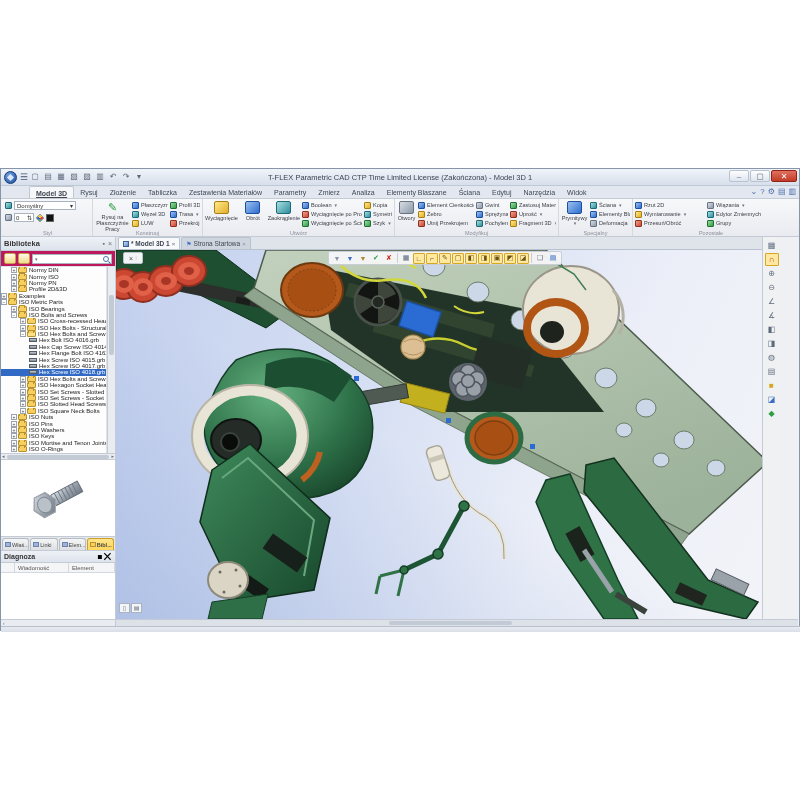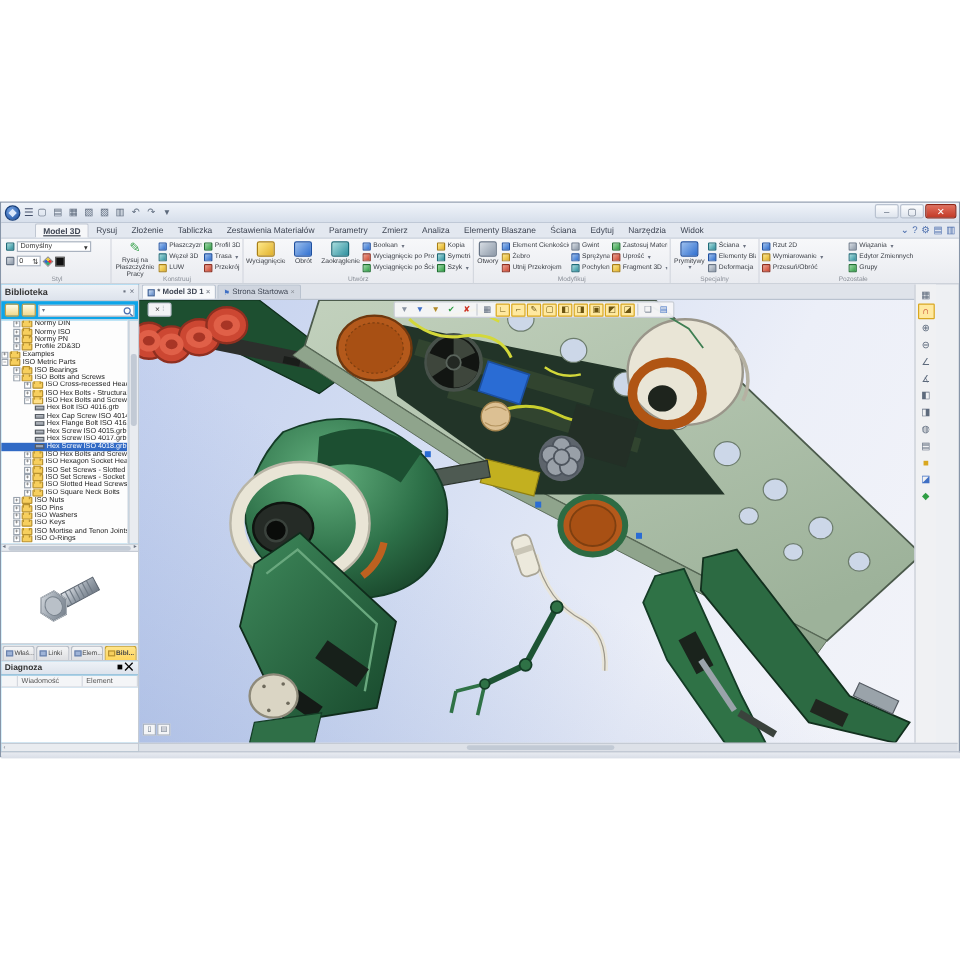--- a/index.html
+++ b/index.html
@@ -55,21 +55,21 @@
   .styl-row { display:flex; align-items:center; gap:2px; height:11px; }
   .sel-box { width:62px; height:9px; background:#fff; border:1px solid #aab3c0; font-size:6px; color:#333; padding:0 2px; display:flex; align-items:center; justify-content:space-between; }
   .spin { width:20px; height:9px; background:#fff; border:1px solid #aab3c0; font-size:6px; color:#333; display:flex; align-items:center; justify-content:space-between; padding:0 1px; }
   .swatch-d { width:8px; height:8px; background:conic-gradient(#e33 0 25%,#3a7 0 50%,#36c 0 75%,#ec3 0); transform:rotate(45deg) scale(.8); border:1px solid #888; }
   .swatch-b { width:8px; height:8px; background:#111; border:1px solid #666; }
 
   
   .main { position:absolute; left:0; top:68px; width:100%; height:389px; }
 
   
-  .leftpanel { position:absolute; left:0; top:0; width:115px; height:389px; background:#0ea5e9; border-right:1px solid #c5cbd4; }
+  .leftpanel { position:absolute; left:0; top:0; width:115px; height:389px; background:#be185d; border-right:1px solid #c5cbd4; }
   .phead { height:14px; background:linear-gradient(#eef2f7,#dde3ec); border-bottom:1px solid #c5cbd4; display:flex; align-items:center; padding:0 3px; }
   .phead .ptitle { font-size:7.5px; font-weight:bold; color:#333; flex:1; }
   .phead .pic { font-size:7px; color:#6b7280; margin-left:3px; }
   .libbar { height:16px; display:flex; align-items:center; gap:2px; padding:0 3px; border-bottom:1px solid #dfe3e9; }
   .libbtn { width:12px; height:11px; background:linear-gradient(#fffbe8,#f3d98a); border:1px solid #c2a24e; border-radius:2px; }
   .searchbox { flex:1; height:10px; background:#fff; border:1px solid #aab3c0; display:flex; align-items:center; justify-content:space-between; padding:0 2px; }
   .searchbox .caret { font-size:5px; color:#6b7280; }
   .lens { width:6px; height:6px; border:1px solid #4d6fae; border-radius:50%; position:relative; }
   .lens::after { content:""; position:absolute; width:3px; height:1px; background:#4d6fae; transform:rotate(45deg); left:4px; top:5px; }
 
@@ -153,20 +153,21 @@
         <span class="qi">▢</span>
         <span class="qi">▤</span>
         <span class="qi">▦</span>
         <span class="qi">▧</span>
         <span class="qi">▨</span>
         <span class="qi">▥</span>
         <span class="qi">↶</span>
         <span class="qi">↷</span>
         <span class="qi">▾</span>
       </div>
+      <div class="title-text">T-FLEX Parametric CAD CTP Time Limited License (Zakończona) - Model 3D 1</div>
       <div class="winbtns">
         <div class="wb">–</div>
         <div class="wb">▢</div>
         <div class="wb close">✕</div>
       </div>
     </div>
 
     <div class="tabrow">
       <div class="rtab active">Model 3D</div>
       <div class="rtab">Rysuj</div>

